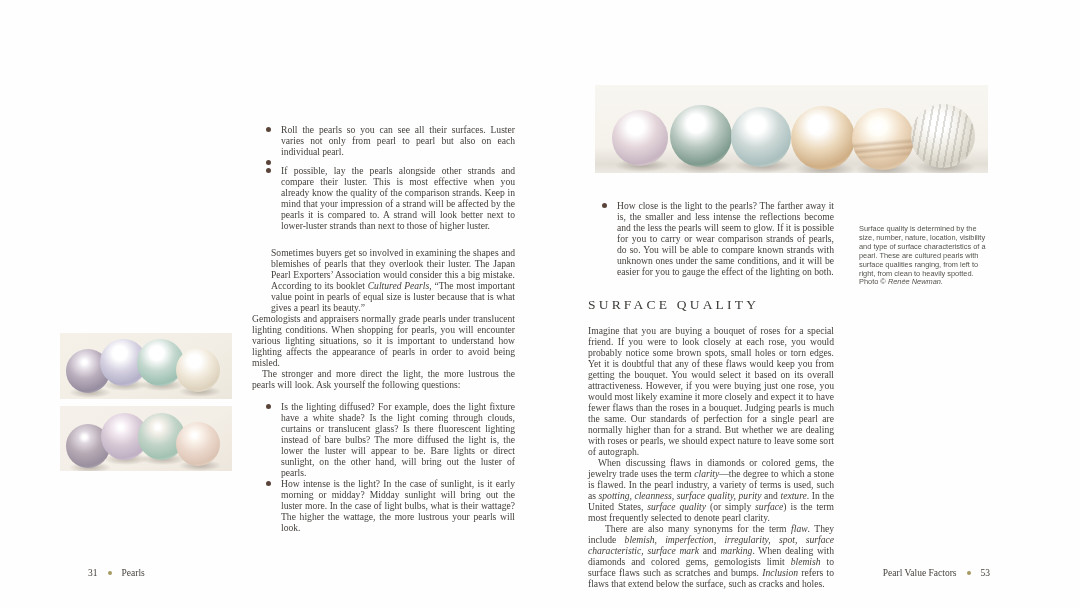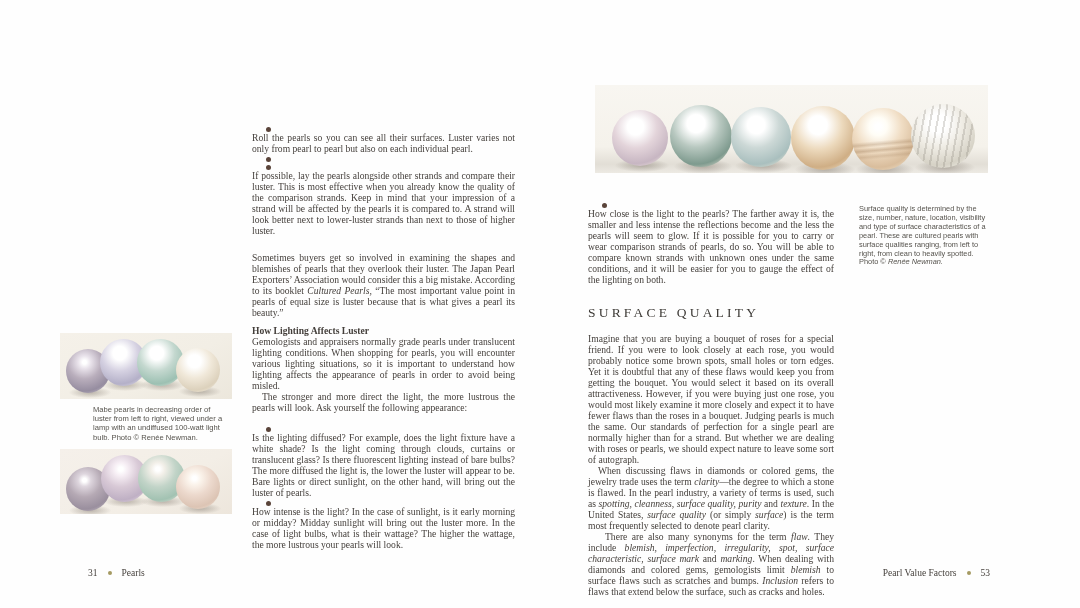--- a/index.html
+++ b/index.html
@@ -10,43 +10,43 @@
     font-family:"Liberation Serif", serif;
     color:#433e3a;
   }
   .abs { position:absolute; }
 
   
   .bodytext { font-size:9.6px; line-height:11px; text-align:justify; }
   .para { margin:0; }
   .para.indent1 { text-indent:10px; }
   .para.indent2 { text-indent:17px; }
-  .gap-before { margin-top:16px; }
+  .gap-before { margin-top:16px;margin-left:19px; }
   em { font-style:italic; }
 
   
   .blist { }
-  .li { display:flex; align-items:flex-start;flex-direction:column; }
+  .li { display:flex; align-items:flex-start; }
   .bullet-dot {
     flex:0 0 auto; width:5px; height:5px; border-radius:50%;
     background:#5a443a; margin:3px 10px 0 14px;
   }
   .li-text { flex:1 1 auto; text-align:justify; }
 
   
   .subhead { font-weight:bold; font-size:9.6px; line-height:11px; margin:7px 0 0 0; }
   .section-head {
     font-size:13.5px; letter-spacing:3.2px; font-weight:normal;
     color:#3d3a36; margin:20px 0 0 0; line-height:15px;
   }
 
   
   .caption {
     font-family:"Liberation Sans", sans-serif;
-    font-size:7.6px; line-height:9.2px; color:#55524c;
+    font-size:7.6px; line-height:9.2px; color:#55524c;margin-top:20px;
   }
   .fig-caption { margin:6px 0 0 33px; width:138px; }
 
   
   .photo { position:relative; overflow:hidden; }
   .photo-left { width:172px; }
   .pearl { position:absolute; border-radius:50%; }
   .pearl-shadow { position:absolute; border-radius:50%;
     background:radial-gradient(ellipse at center, rgba(95,84,72,0.38) 0%, rgba(95,84,72,0.15) 45%, rgba(0,0,0,0) 72%);
   }
@@ -66,21 +66,20 @@
     <div class="photo photo-left" style="height: 66px; background: linear-gradient(150deg, rgb(245, 241, 233) 0%, rgb(242, 238, 229) 60%, rgb(236, 231, 220) 100%);">
         <div class="pearl-shadow" style="left: 9.1px; top: 54.192px; width: 41.8px; height: 10.56px;"></div>
         <div class="pearl" style="left: 6px; top: 16px; width: 44px; height: 44px; background: radial-gradient(circle at 42% 30%, rgb(255, 255, 255) 5%, rgb(233, 227, 235) 16%, rgb(185, 174, 188) 42%, rgb(150, 141, 160) 72%, rgb(207, 200, 210) 93%);"></div>
         <div class="pearl-shadow" style="left: 42.675px; top: 46.296px; width: 44.65px; height: 11.28px;"></div>
         <div class="pearl" style="left: 39.5px; top: 5.5px; width: 47px; height: 47px; background: radial-gradient(circle at 42% 30%, rgb(255, 255, 255) 5%, rgb(255, 255, 255) 16%, rgb(214, 210, 226) 42%, rgb(180, 176, 200) 72%, rgb(233, 229, 239) 93%);"></div>
         <div class="pearl-shadow" style="left: 79.675px; top: 46.296px; width: 44.65px; height: 11.28px;"></div>
         <div class="pearl" style="left: 76.5px; top: 5.5px; width: 47px; height: 47px; background: radial-gradient(circle at 42% 30%, rgb(255, 255, 255) 5%, rgb(255, 255, 255) 16%, rgb(196, 216, 207) 42%, rgb(156, 192, 178) 72%, rgb(230, 236, 226) 93%);"></div>
         <div class="pearl-shadow" style="left: 119.1px; top: 53.192px; width: 41.8px; height: 10.56px;"></div>
         <div class="pearl" style="left: 116px; top: 15px; width: 44px; height: 44px; background: radial-gradient(circle at 42% 30%, rgb(255, 255, 255) 5%, rgb(255, 255, 255) 16%, rgb(240, 232, 217) 42%, rgb(220, 209, 188) 72%, rgb(246, 240, 228) 93%);"></div>
       </div>
-    <div class="caption fig-caption">Mabe pearls in decreasing order of luster from left to right, viewed under a lamp with an undiffused 100-watt light bulb. Photo © Renée Newman.</div>
     <div class="photo photo-left" style="height: 65px; margin-top: 7px; background: linear-gradient(150deg, rgb(245, 240, 234) 0%, rgb(243, 238, 230) 60%, rgb(237, 230, 220) 100%);">
         <div class="pearl-shadow" style="left: 9.1px; top: 56.192px; width: 41.8px; height: 10.56px;"></div>
         <div class="pearl" style="left: 6px; top: 18px; width: 44px; height: 44px; background: radial-gradient(circle at 42% 30%, rgb(255, 255, 255) 5%, rgb(222, 214, 222) 16%, rgb(181, 169, 180) 42%, rgb(154, 143, 158) 72%, rgb(205, 196, 204) 93%);"></div>
         <div class="pearl-shadow" style="left: 43.675px; top: 47.296px; width: 44.65px; height: 11.28px;"></div>
         <div class="pearl" style="left: 40.5px; top: 6.5px; width: 47px; height: 47px; background: radial-gradient(circle at 42% 30%, rgb(255, 255, 255) 5%, rgb(246, 238, 244) 16%, rgb(216, 201, 214) 42%, rgb(191, 176, 196) 72%, rgb(232, 220, 230) 93%);"></div>
         <div class="pearl-shadow" style="left: 80.675px; top: 47.296px; width: 44.65px; height: 11.28px;"></div>
         <div class="pearl" style="left: 77.5px; top: 6.5px; width: 47px; height: 47px; background: radial-gradient(circle at 42% 30%, rgb(255, 255, 255) 5%, rgb(242, 239, 232) 16%, rgb(194, 212, 200) 42%, rgb(162, 194, 178) 72%, rgb(228, 230, 218) 93%);"></div>
         <div class="pearl-shadow" style="left: 119.1px; top: 54.192px; width: 41.8px; height: 10.56px;"></div>
         <div class="pearl" style="left: 116px; top: 16px; width: 44px; height: 44px; background: radial-gradient(circle at 42% 30%, rgb(255, 255, 255) 5%, rgb(251, 244, 236) 16%, rgb(236, 217, 205) 42%, rgb(220, 196, 180) 72%, rgb(242, 228, 214) 93%);"></div>
       </div>
@@ -94,23 +93,22 @@
         </div>
         <div class="li">
           <span class="bullet-dot"></span>
         </div>
         <div class="li">
           <span class="bullet-dot"></span>
           <div class="li-text"><span>If possible, lay the pearls alongside other strands and compare their luster. This is most effective when you already know the quality of the comparison strands. Keep in mind that your impression of a strand will be affected by the pearls it is compared to. A strand will look better next to lower-luster strands than next to those of higher luster.</span></div>
         </div>
       </div>
     <p class="para gap-before"><span>Sometimes buyers get so involved in examining the shapes and blemishes of pearls that they overlook their luster. The Japan Pearl Exporters’ Association would consider this a big mistake. According to its booklet </span><em>Cultured Pearls,</em><span> “The most important value point in pearls of equal size is luster because that is what gives a pearl its beauty.”</span></p>
-    <h3 class="subhead">How Lighting Affects Luster</h3>
     <p class="para"><span>Gemologists and appraisers normally grade pearls under translucent lighting conditions. When shopping for pearls, you will encounter various lighting situations, so it is important to understand how lighting affects the appearance of pearls in order to avoid being misled.</span></p>
-    <p class="para indent1"><span>The stronger and more direct the light, the more lustrous the pearls will look. Ask yourself the following appearance:</span></p>
+    <p class="para indent1"><span>The stronger and more direct the light, the more lustrous the pearls will look. Ask yourself the following questions:</span></p>
     <div class="blist" style="margin-top:11px;">
         <div class="li">
           <span class="bullet-dot"></span>
           <div class="li-text"><span>Is the lighting diffused? For example, does the light fixture have a white shade? Is the light coming through clouds, curtains or translucent glass? Is there fluorescent lighting instead of bare bulbs? The more diffused the light is, the lower the luster will appear to be. Bare lights or direct sunlight, on the other hand, will bring out the luster of pearls.</span></div>
         </div>
         <div class="li">
           <span class="bullet-dot"></span>
           <div class="li-text"><span>How intense is the light? In the case of sunlight, is it early morning or midday? Midday sunlight will bring out the luster more. In the case of light bulbs, what is their wattage? The higher the wattage, the more lustrous your pearls will look.</span></div>
         </div>
       </div>

